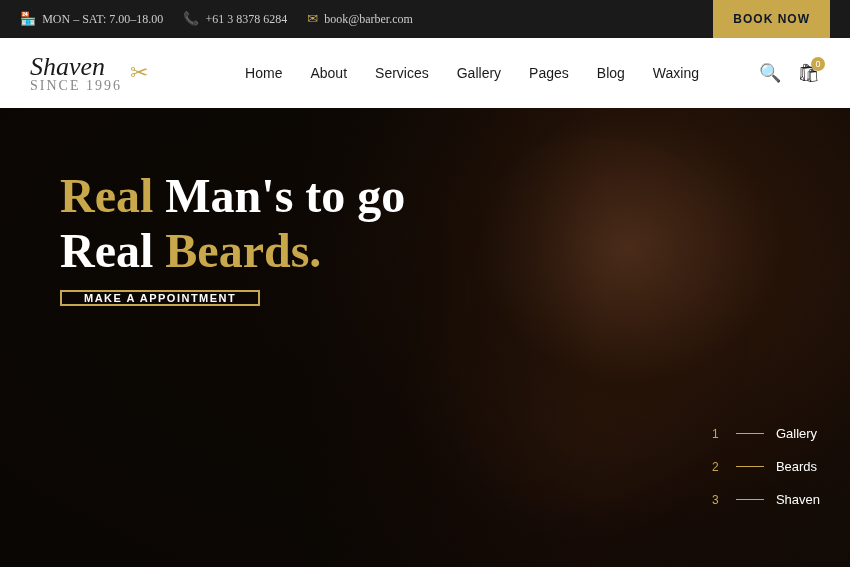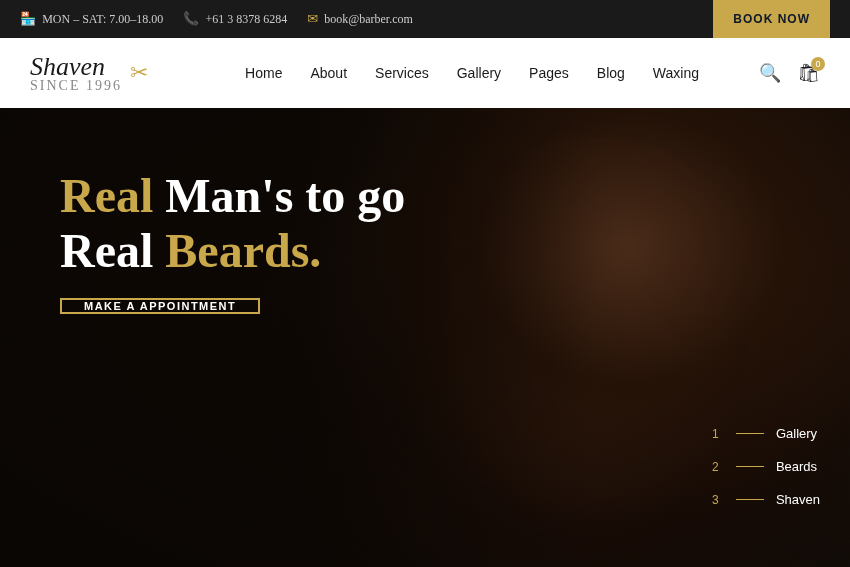--- a/index.html
+++ b/index.html
@@ -164,21 +164,21 @@
     .hero-content {
       position: absolute;
       top: 60px;
       left: 60px;
       max-width: 460px;
     }
     .hero-title {
       font-size: 48px;
       line-height: 1.15;
       font-weight: bold;
-      margin-bottom: 18px;
+      margin-bottom: 10px;
     }
     .hero-title .accent { color: #c9a84c; }
     .hero-title .white { color: #fff; }
     .hero-description {
       color: #ccc;
       font-size: 14px;
       line-height: 1.6;
       margin-bottom: 28px;
       font-family: Arial, sans-serif;
       max-width: 360px;

